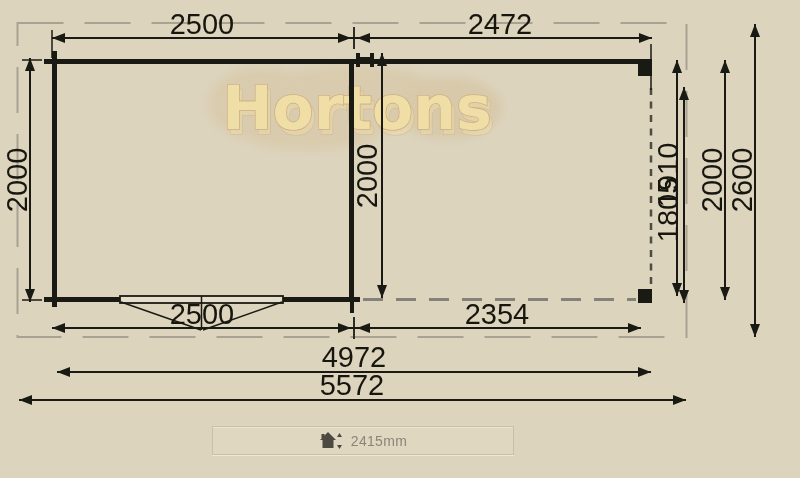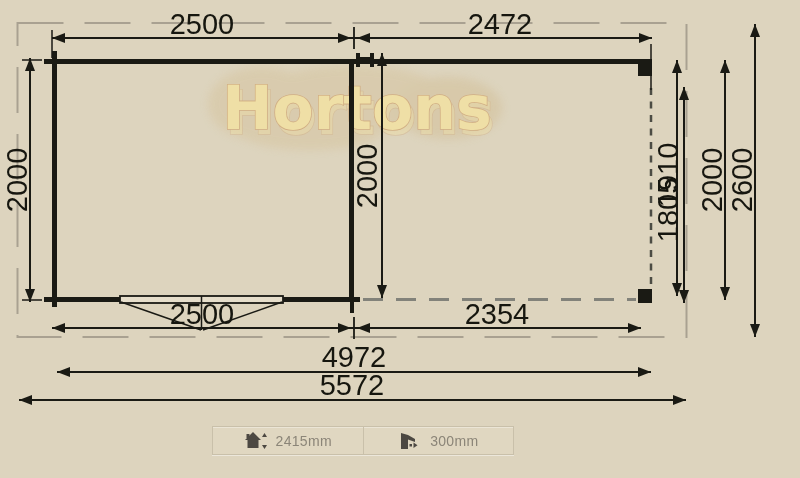--- a/index.html
+++ b/index.html
@@ -181,26 +181,15 @@
           <path d="M9 1 L17 9 H14.5 V17 H3.5 V9 H1 Z"></path>
           <rect x="2.5" y="3" width="3" height="4"></rect>
           <polygon points="20.5,2 18,6 23,6"></polygon>
           <polygon points="20.5,18 18,14 23,14"></polygon>
         </g>
       </svg>
       <span class="legend-value">2415mm</span>
     </div>
 
 
-    <div class="legend-cell">
-      <svg class="legend-icon" width="24" height="20" viewBox="0 0 24 20">
-        <g fill="#4c4842">
-          <path d="M3 2 L10 4 L10 18 L3 18 Z"></path>
-          <path d="M10 4 L17 8 L17 11 L10 8.5 Z"></path>
-          <rect x="11.5" y="13" width="2.5" height="2.5"></rect>
-          <polygon points="15.5,11.5 19.5,14.2 15.5,17"></polygon>
-        </g>
-      </svg>
-      <span class="legend-value">300mm</span>
-    </div>
 
   </div>
 </div>
 
 </body></html>

